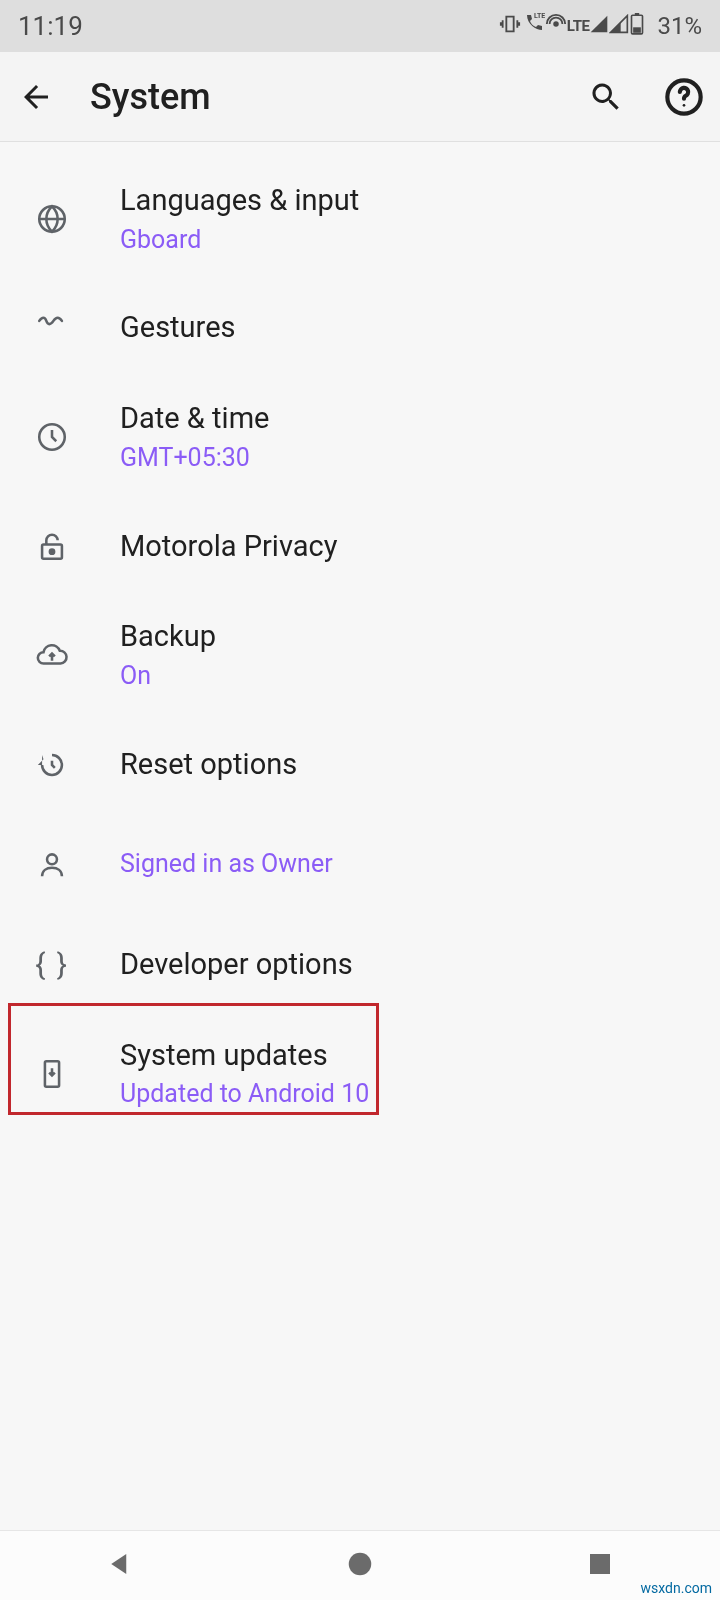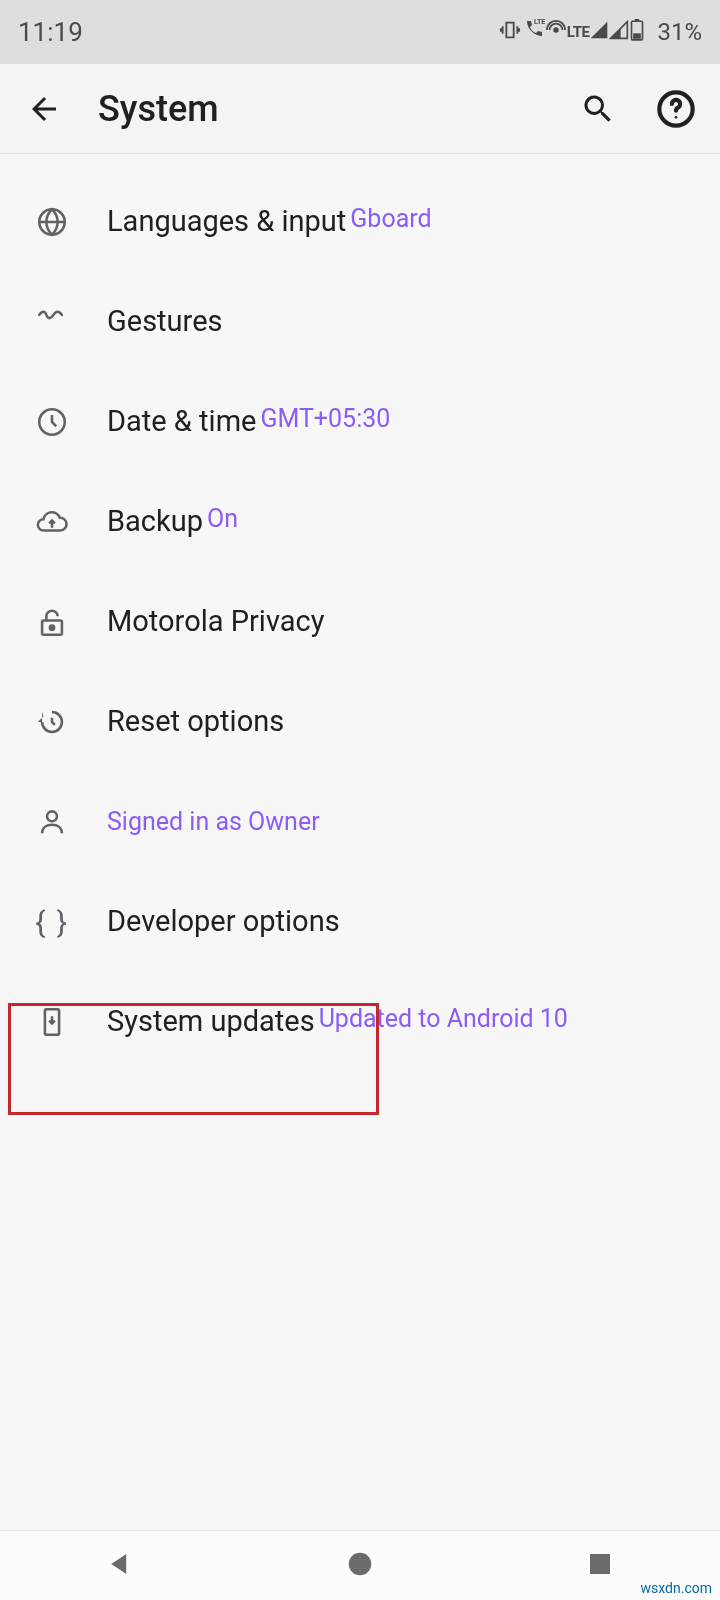--- a/index.html
+++ b/index.html
@@ -9,21 +9,21 @@
       font-family: Roboto, -apple-system, sans-serif;
     }
     body {
       width: 720px;
       height: 1600px;
       background: #f7f7f7;
       position: relative;
       overflow: hidden;
     }
     .status-bar {
-      height: 64px;
+      height: 52px;
       background: #dedede;
       display: flex;
       justify-content: space-between;
       align-items: center;
       padding: 0 18px;
       color: #4a4a4a;
     }
     .status-time {
       font-size: 26px;
       font-weight: 400;
@@ -43,21 +43,21 @@
     .status-lte {
       font-size: 15px;
       font-weight: 700;
       letter-spacing: -0.5px;
     }
     .app-bar {
       height: 90px;
       background: #f4f4f4;
       display: flex;
       align-items: center;
-      padding: 0 20px;
+      padding: 0 12px;
       border-bottom: 1px solid #e0e0e0;
       gap: 30px;
     }
     .app-title {
       font-size: 36px;
       font-weight: 500;
       color: #202020;
       flex: 1;
     }
     .icon-btn {
@@ -95,23 +95,23 @@
       color: #5f6368;
     }
     .list-icon svg {
       width: 34px;
       height: 34px;
       fill: none;
       stroke: #5f6368;
       stroke-width: 1.8;
     }
     .list-text {
-      margin-left: 25px;
-      display: flex;
-      flex-direction: row;
+      margin-left: 38px;
+      display: flex;
+      flex-direction: column;
       gap: 4px;
     }
     .item-title {
       font-size: 29px;
       color: #202020;
       line-height: 1.3;
     }
     .item-sub {
       font-size: 25px;
       color: #8b5cf6;
@@ -260,46 +260,46 @@
     </div>
     <div class="list-text">
       <span class="item-title">Date &amp; time</span>
       <span class="item-sub">GMT+05:30</span>
     </div>
   </div>
 
   <div class="list-item">
     <div class="list-icon">
       <svg viewBox="0 0 24 24">
-          <path d="M6 18a4 4 0 0 1 0-8 6 6 0 0 1 11.5-1A4.5 4.5 0 0 1 18 18H6z"></path>
-          <path d="M12 16v-5m-2 2 2-2 2 2"></path>
-        </svg>
-    </div>
-    <div class="list-text">
-      <span class="item-title">Backup</span>
-      <span class="item-sub">On</span>
-    </div>
-  </div>
-
-  <div class="list-item">
-    <div class="list-icon">
-      <svg viewBox="0 0 24 24">
           <rect x="5" y="11" width="14" height="10" rx="1"></rect>
           <path d="M8 11V8a4 4 0 0 1 8 0"></path>
           <circle cx="12" cy="16" r="1.5" fill="#5f6368"></circle>
         </svg>
     </div>
     <div class="list-text">
       <span class="item-title">Motorola Privacy</span>
     </div>
   </div>
 
   <div class="list-item">
     <div class="list-icon">
       <svg viewBox="0 0 24 24">
+          <path d="M6 18a4 4 0 0 1 0-8 6 6 0 0 1 11.5-1A4.5 4.5 0 0 1 18 18H6z"></path>
+          <path d="M12 16v-5m-2 2 2-2 2 2"></path>
+        </svg>
+    </div>
+    <div class="list-text">
+      <span class="item-title">Backup</span>
+      <span class="item-sub">On</span>
+    </div>
+  </div>
+
+  <div class="list-item">
+    <div class="list-icon">
+      <svg viewBox="0 0 24 24">
           <path d="M12 5a7 7 0 1 1-7 7"></path>
           <path d="M5 5v7h-3l4-4z" fill="#5f6368" stroke="none"></path>
           <path d="M12 9v3l2 2"></path>
         </svg>
     </div>
     <div class="list-text">
       <span class="item-title">Reset options</span>
     </div>
   </div>
 

